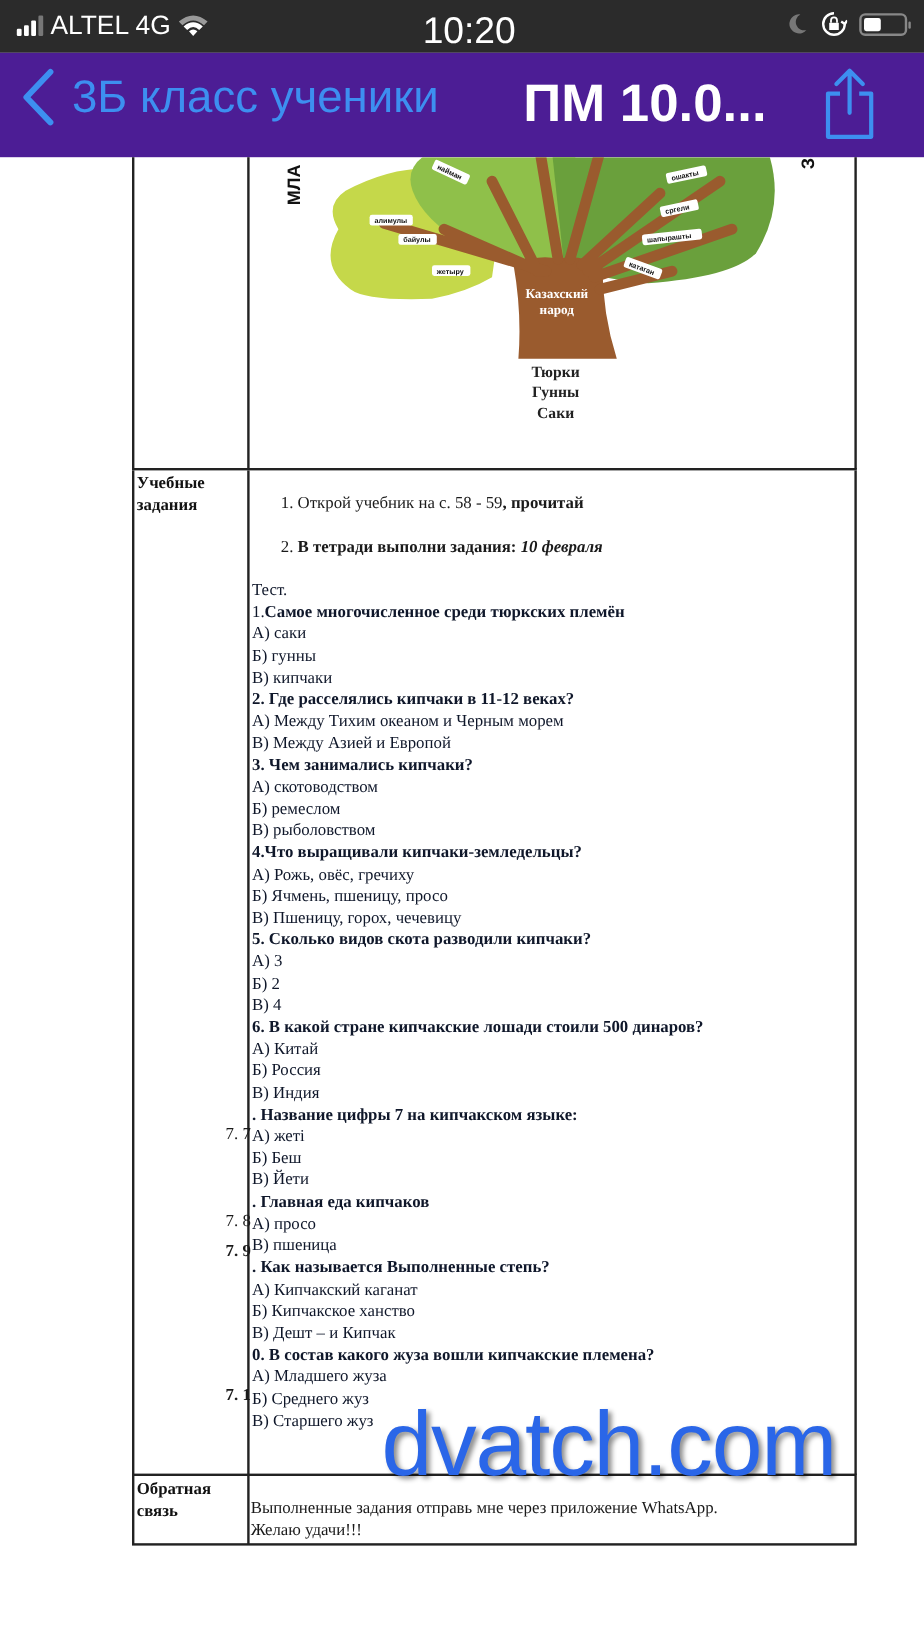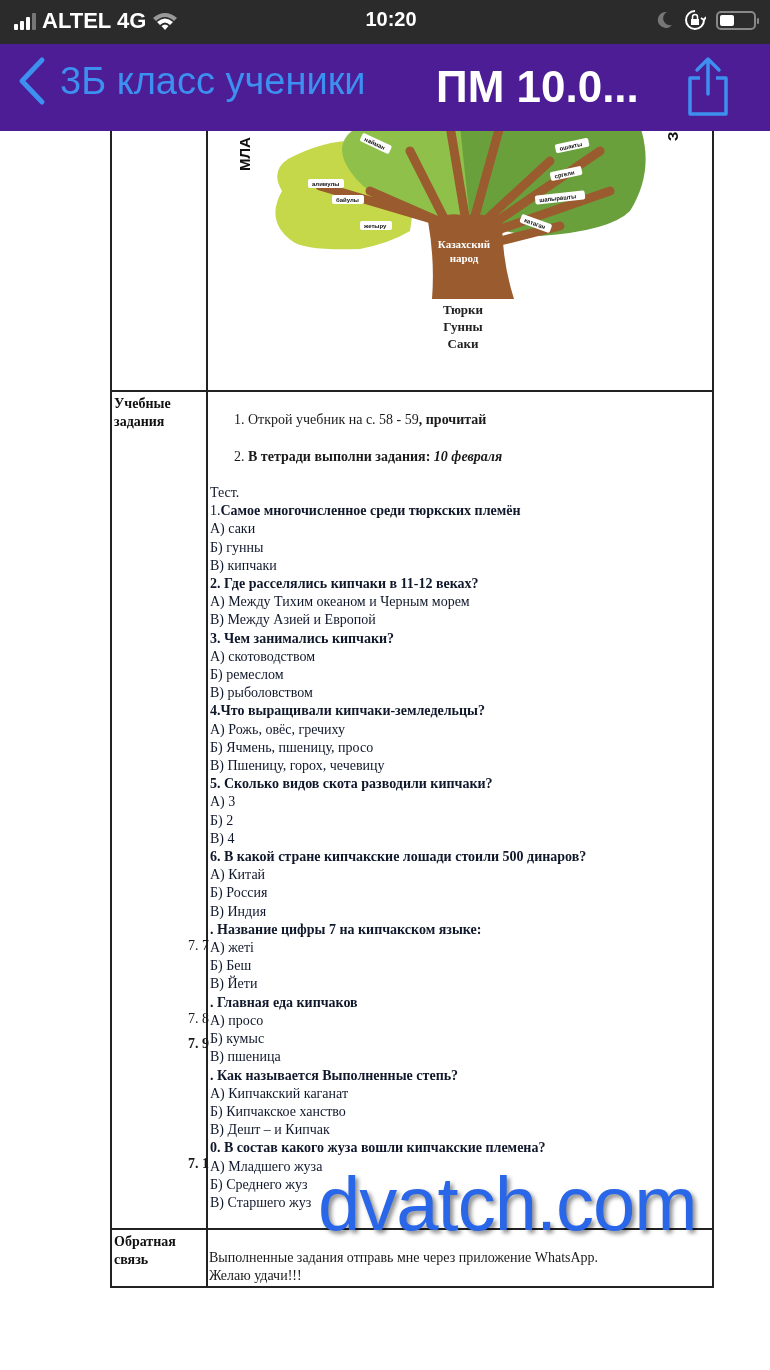--- a/index.html
+++ b/index.html
@@ -2,27 +2,27 @@
 <html><head>
   <meta charset="utf-8">
   <style>
     html, body { margin: 0; padding: 0; }
     body {
       width: 770px; height: 1370px; overflow: hidden; background: #ffffff;
       font-family: "Liberation Serif", serif; position: relative;
     }
     .status-bar {
       position: absolute; left: 0; top: 0; width: 770px; height: 44px;
-      background: #2b2b2b; color: #fff; font-family: "Liberation Sans", sans-serif; font-weight: bold;
+      background: #2b2b2b; color: #fff; font-family: "Liberation Sans", sans-serif;
     }
     .sb-left { position: absolute; left: 14px; top: 8px; display: flex; align-items: center; gap: 6px; font-size: 22px; }
     .signal { display: flex; align-items: flex-end; gap: 2px; height: 18px; }
     .signal span { display: block; width: 4px; background: #fff; border-radius: 1px; }
     .signal span.dim { background: #777; }
-    .sb-time { position: absolute; left: 12px; right: 0; top: 8px; text-align: center; font-size: 20px; }
+    .sb-time { position: absolute; left: 12px; right: 0; top: 8px; text-align: center; font-size: 31px; }
     .sb-right { position: absolute; right: 14px; top: 9px; display: flex; align-items: center; gap: 10px; }
     .battery { width: 40px; height: 19px; border: 2px solid #888; border-radius: 5px; position: relative; box-sizing: border-box; }
     .battery::before { content: ""; position: absolute; left: 2px; top: 2px; width: 14px; height: 11px; background: #fff; border-radius: 2px; }
     .battery::after { content: ""; position: absolute; right: -5px; top: 5px; width: 2px; height: 6px; background: #888; border-radius: 1px; }
     .nav-bar {
       position: absolute; left: 0; top: 44px; width: 770px; height: 87px; background: #4c1d95;
       font-family: "Liberation Sans", sans-serif;
     }
     .back-btn { position: absolute; left: 16px; top: 12px; display: flex; align-items: center; gap: 12px; color: #3d8ff0; font-size: 38px; cursor: pointer; }
     .nav-title { position: absolute; left: 436px; top: 18px; color: #fff; font-size: 44px; font-weight: bold; }
@@ -200,21 +200,20 @@
     <div class="line">Б) Россия</div>
     <div class="line">В) Индия</div>
 
     <div class="line q">. Название цифры 7 на кипчакском языке:</div>
     <div class="line">А) жеті</div>
     <div class="line">Б) Беш</div>
     <div class="line">В) Йети</div>
 
     <div class="line q">. Главная еда кипчаков</div>
     <div class="line">А) просо</div>
-    <div class="line">Б) кумыс</div>
     <div class="line">В) пшеница</div>
 
     <div class="line q">. Как называется Выполненные степь?</div>
     <div class="line">А) Кипчакский каганат</div>
     <div class="line">Б) Кипчакское ханство</div>
     <div class="line">В) Дешт – и Кипчак</div>
 
     <div class="line q">0. В состав какого жуза вошли кипчакские племена?</div>
     <div class="line">А) Младшего жуза</div>
     <div class="line">Б) Среднего жуз</div>

